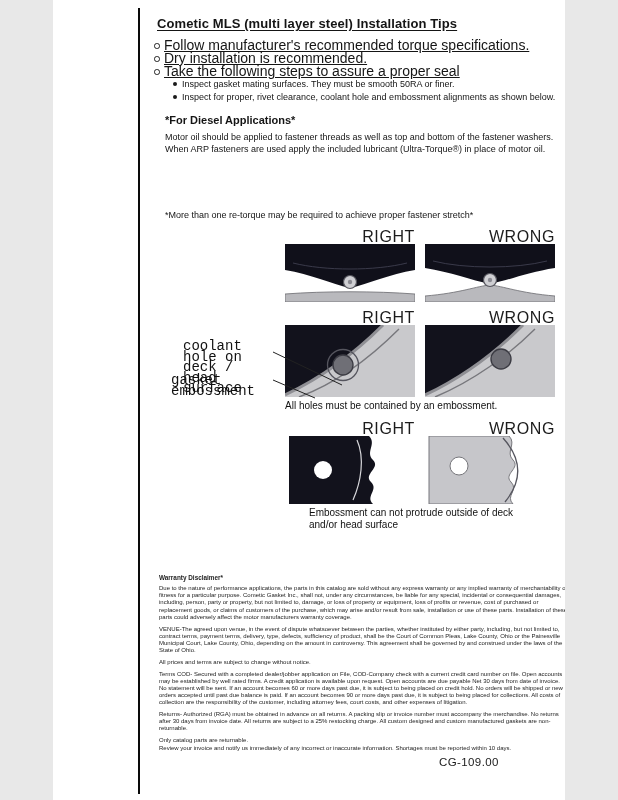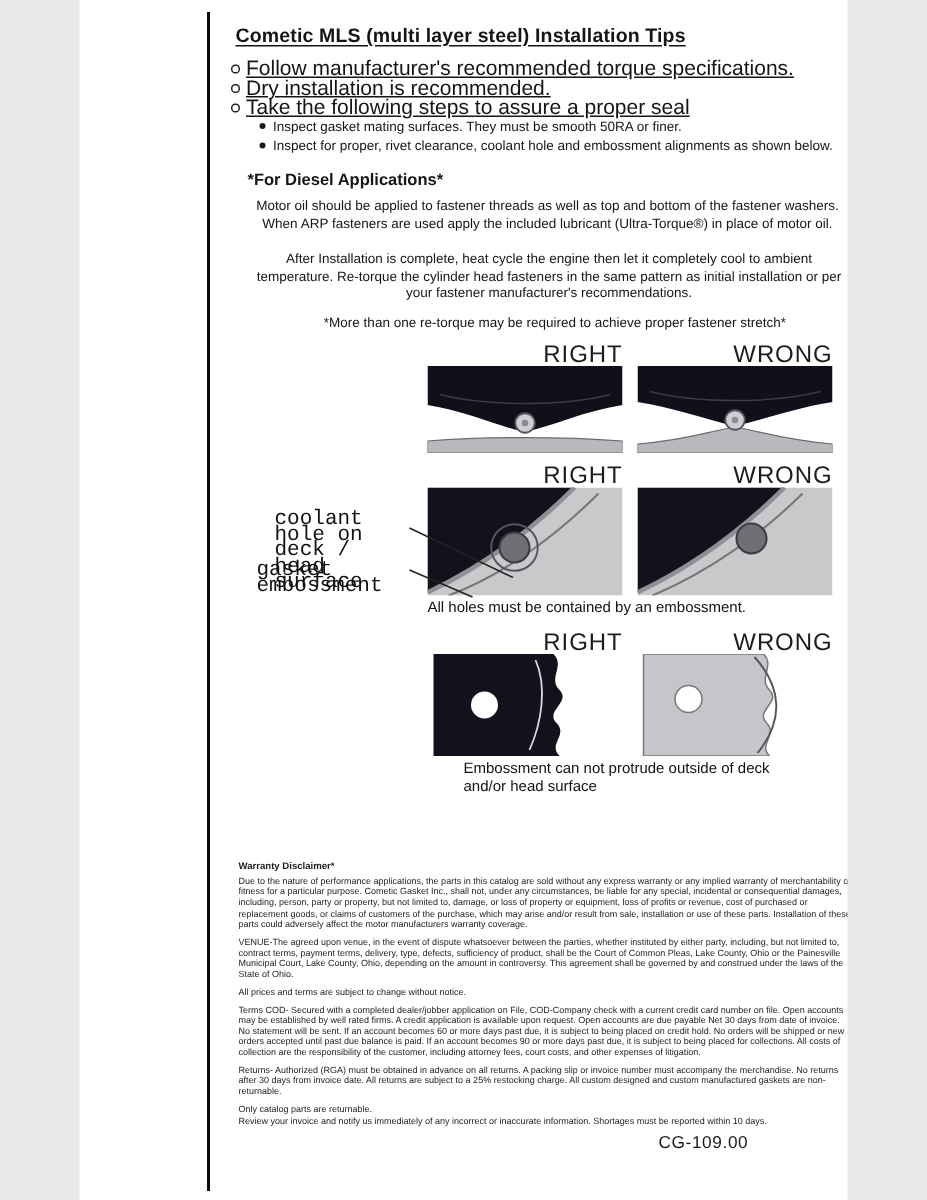--- a/index.html
+++ b/index.html
@@ -39,21 +39,21 @@
     font-size: 9px; line-height: 13px;
   }
   .subtip::before {
     content: ""; position: absolute; left: 1px; top: 4.2px;
     width: 4.2px; height: 4.2px; background: #1a1a1a; border-radius: 50%;
   }
   .diesel-heading {
     position: absolute; left: 112px; top: 114px;
     font-size: 11px; font-weight: bold;
   }
-  .body-para { position: absolute; left: 112px; font-size: 9px; line-height: 11.5px; text-align: center; }
+  .body-para { position: absolute; left: 112px; font-size: 9px; line-height: 11.5px; }
   .p1 { top: 132px; width: 400px; }
   .p2 { top: 167px; width: 402px; }
   .note { top: 210px; width: 410px; }
 
   
   .diagrams { position: absolute; left: 232px; top: 228px; width: 270px; }
   .dg-labels { display: flex; gap: 10px; height: 15px; margin-top: 7px; }
   .dg-labels:first-child { margin-top: 0; }
   .dg-labels span {
     width: 130px; text-align: right;
@@ -96,21 +96,20 @@
     <li class="tip">Dry installation is recommended.</li>
     <li class="tip">Take the following steps to assure a proper seal</li>
   </ul>
   <ul class="subtips">
     <li class="subtip">Inspect gasket mating surfaces.  They must be smooth 50RA or finer.</li>
     <li class="subtip">Inspect for proper, rivet clearance, coolant hole and embossment alignments as shown below.</li>
   </ul>
 
   <h2 class="diesel-heading">*For Diesel Applications*</h2>
   <p class="body-para p1">Motor oil should be applied to fastener threads as well as top and bottom of the fastener washers. When ARP fasteners are used apply the included lubricant (Ultra-Torque®) in place of motor oil.</p>
-  <p class="body-para p2">After Installation is complete, heat cycle the engine then let it completely cool to ambient temperature. Re-torque the cylinder head fasteners in the same pattern as initial installation or per your fastener manufacturer's recommendations.</p>
   <p class="body-para note">*More than one re-torque may be required to achieve proper fastener stretch*</p>
 
   <div class="diagrams">
 
     <div class="dg-labels">
       <span>RIGHT</span>
       <span>WRONG</span>
     </div>
     <div class="dg-panels">
       <svg width="130" height="58" viewBox="0 0 130 58">

